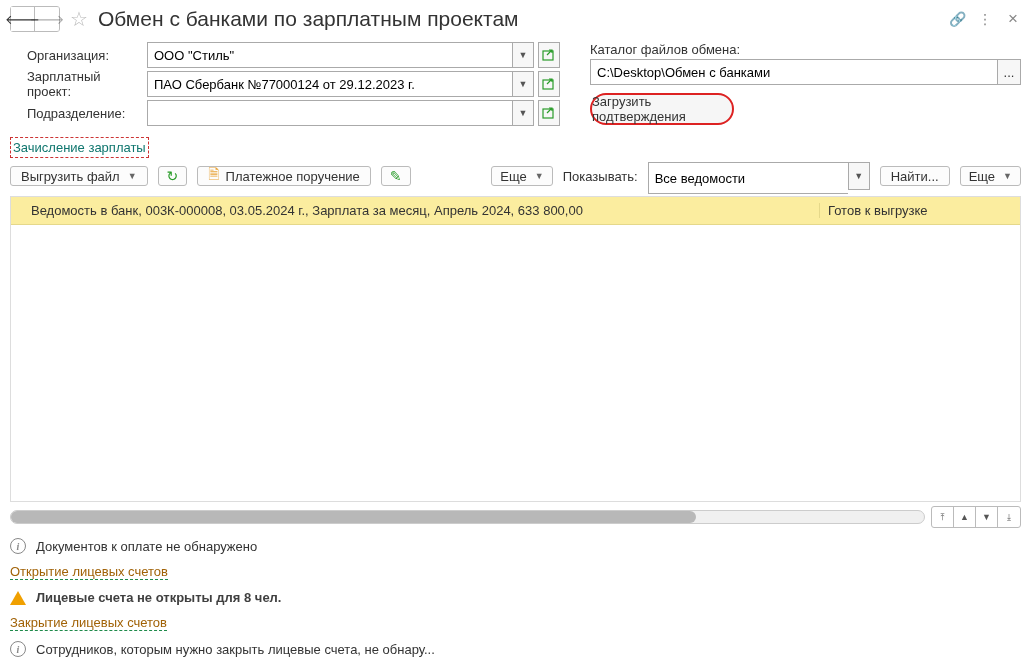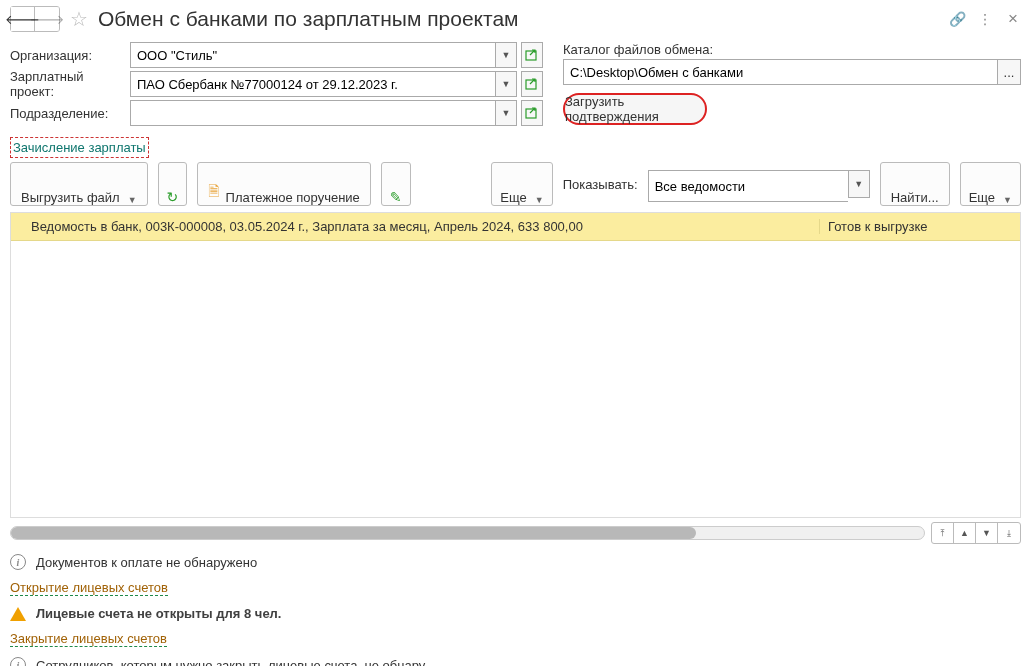--- a/index.html
+++ b/index.html
@@ -8,40 +8,40 @@
 .nav-btns { display: flex; border: 1px solid #bbb; border-radius: 3px; height: 26px; }
 .nav-btn { width: 24px; display: flex; align-items: center; justify-content: center; cursor: pointer; background: #fff; }
 .nav-btn:first-child { border-right: 1px solid #bbb; }
 .nav-btn.disabled { opacity: 0.4; }
 .star-icon { color: #bbb; font-size: 20px; margin: 0 4px; }
 .title { font-size: 21px; font-weight: normal; }
 .header-right { margin-left: auto; display: flex; gap: 12px; align-items: center; }
 .header-icon { color: #888; font-size: 14px; cursor: pointer; width: 16px; text-align: center; }
 .close-x { font-size: 17px; }
 
-.form-top { display: flex; gap: 20px; margin-bottom: 8px; }
+.form-top { display: flex; gap: 30px; margin-bottom: 8px; margin-left: 17px; }
 .form-left { }
 .form-row { display: flex; align-items: center; margin-bottom: 3px; height: 26px; }
 .form-label { width: 120px; }
 .sel { display: flex; height: 26px; }
 .sel input { border: 1px solid #aaa; border-right: none; padding: 0 6px; height: 26px; width: 365px; background: #fff; }
 .sel-dd { border: 1px solid #aaa; width: 22px; display: flex; align-items: center; justify-content: center; background: #f7f7f7; cursor: pointer; font-size: 9px; color: #555; }
 .sel-open { border: 1px solid #aaa; border-left: none; width: 22px; display: flex; align-items: center; justify-content: center; background: #f7f7f7; cursor: pointer; margin-left: 4px; border-left: 1px solid #aaa; }
 
 .form-right { flex: 1; }
 .catalog-label { display: block; margin-bottom: 2px; }
 .path-row { display: flex; height: 26px; }
 .path-row input { border: 1px solid #aaa; border-right: none; padding: 0 6px; flex: 1; background: #fff; }
 .path-btn { border: 1px solid #aaa; width: 24px; display: flex; align-items: center; justify-content: center; background: #f7f7f7; cursor: pointer; }
 .load-btn { margin-top: 8px; border: 2px solid #d22; border-radius: 16px; height: 32px; width: 144px; display: flex; align-items: center; justify-content: center; background: #f6f6f6; cursor: pointer; }
 
 .tab { display: inline-block; border: 1px dashed #c33; border-bottom: 1px dashed #c33; color: #0f766e; padding: 2px 2px; margin-bottom: 4px; cursor: pointer; }
 
 .toolbar { display: flex; align-items: center; gap: 10px; margin-bottom: 6px; }
-.btn { height: 44px; border: 1px solid #bbb; border-radius: 3px; background: #fcfcfc; display: flex; align-items: flex-end; padding: 0 10px; cursor: pointer; gap: 6px; }
+.btn { height: 20px; border: 1px solid #bbb; border-radius: 3px; background: #fcfcfc; display: flex; align-items: center; padding: 0 10px; cursor: pointer; gap: 6px; }
 .btn.small { padding: 0 8px; }
 .btn .caret { font-size: 9px; color: #666; margin-left: 2px; }
 .green-circle { color: #2a9c2a; font-size: 14px; }
 .yellow-doc { color: #e8a43a; font-size: 14px; }
 .green-pen { color: #2a9c2a; font-size: 14px; }
 .flex-spacer { flex: 1; }
 .show-sel { display: flex; height: 28px; }
 .show-sel input { border: 1px solid #aaa; border-right: none; padding: 15px 6px; width: 200px; }
 .show-sel .sel-dd { height: 28px; }
 

